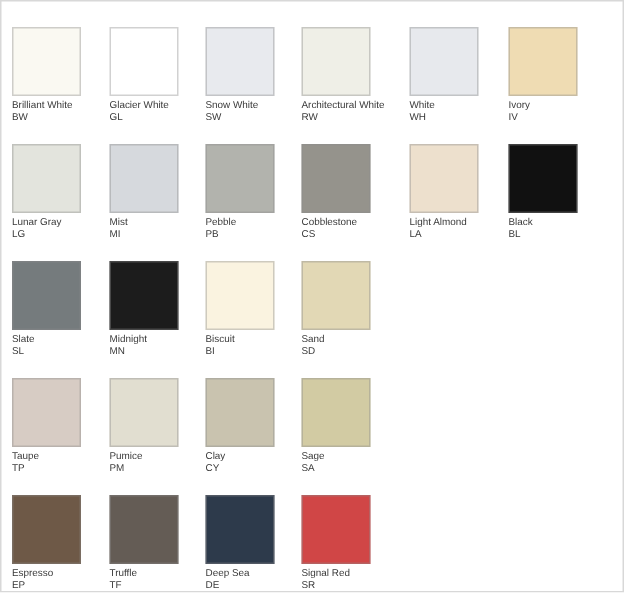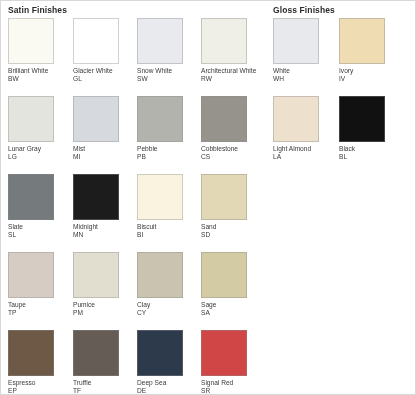--- a/index.html
+++ b/index.html
@@ -80,24 +80,20 @@
     word-wrap: break-word;
   }
   .label .name { display: block; }
   .label .code { display: block; }
 </style>
 </head>
 <body>
 
 <div class="sheet">
 
-  <div class="headings">
-    <div class="section-heading heading-satin">Satin Finishes</div>
-    <div class="section-heading heading-gloss">Gloss Finishes</div>
-  </div>
 
   <div class="grid">
 
     <div class="row">
       <div class="cell cell-c0">
         <div class="swatch" style="background: rgb(250, 249, 242);"></div>
         <div class="label">
           <span class="name">Brilliant White</span>
           <span class="code">BW</span>
         </div>

